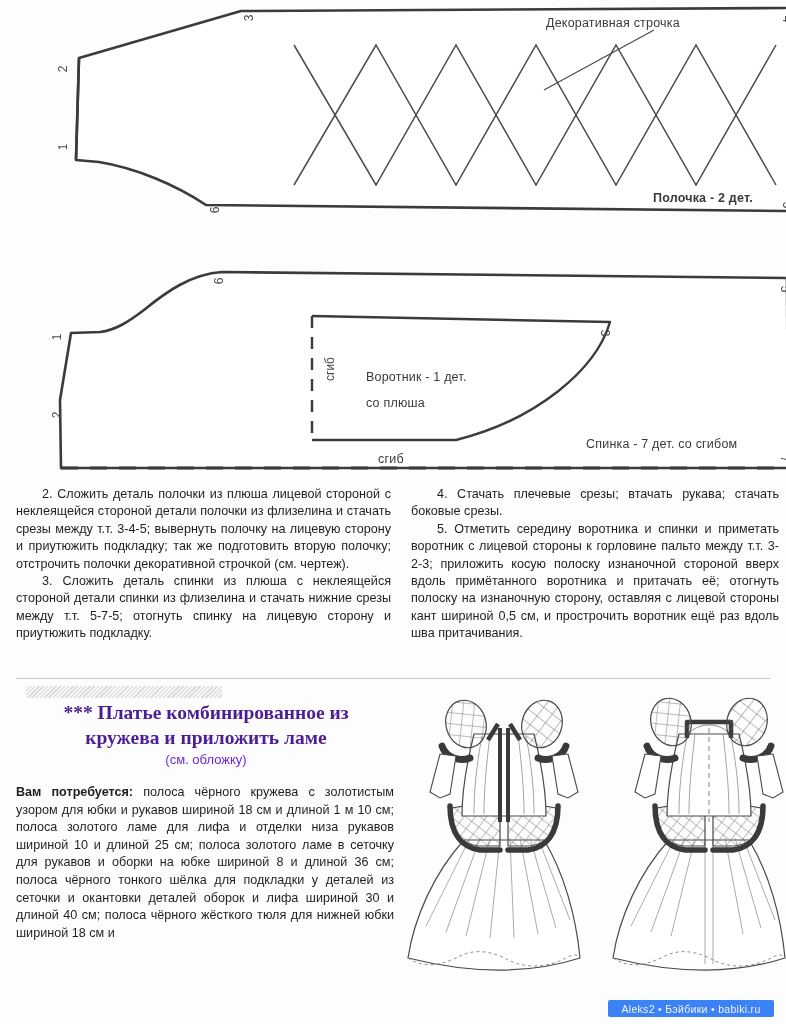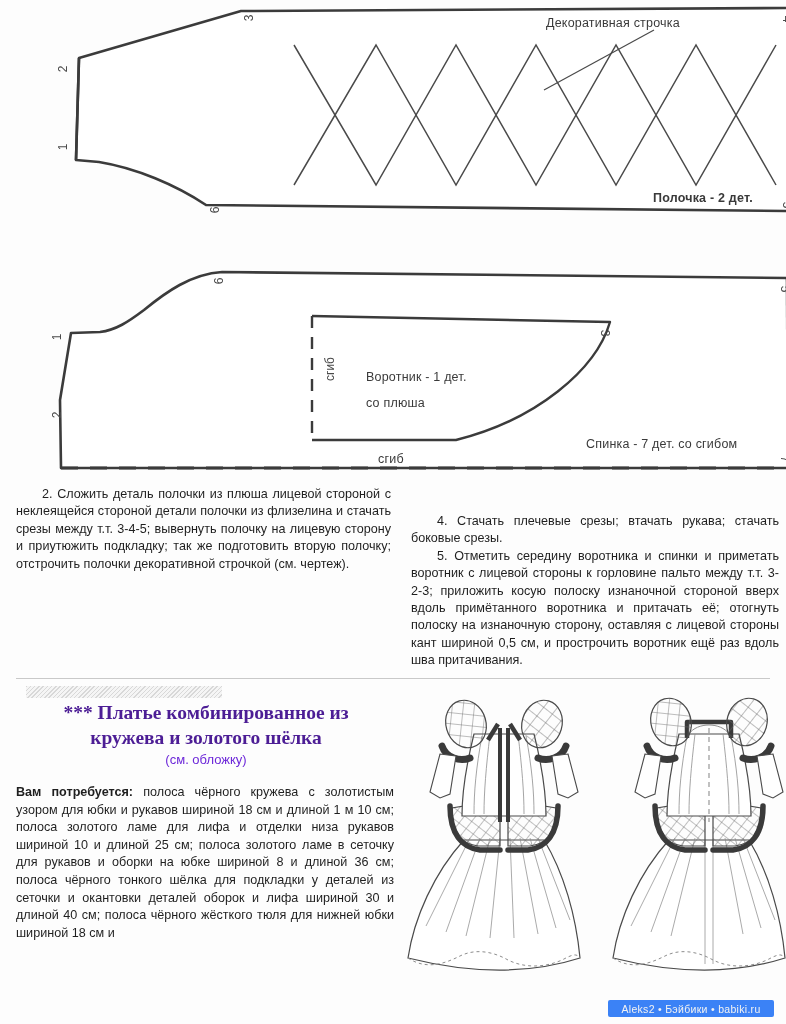--- a/index.html
+++ b/index.html
@@ -40,21 +40,21 @@
   }
   .col{
     position:absolute;top:0;
     font-size:12.6px;
     line-height:17.4px;
     text-align:justify;
     color:#1f1f1f;
   }
   .col p{margin:0;text-indent:26px;}
   .col-left{left:16px;width:375px;}
-  .col-right{left:411px;width:368px;margin-top:27px;}
+  .col-right{left:411px;width:368px;}
 
   
   .rule{
     position:absolute;left:16px;top:678px;width:754px;height:1px;
     background:#c9c9c9;
   }
 
   
   .lower{position:absolute;left:0;top:684px;width:786px;height:340px;}
 
@@ -142,36 +142,37 @@
     <div class="num" style="left:38px;top:408px;">2</div>
     <div class="num" style="left:200px;top:274px;">6</div>
     <div class="num r" style="left:766px;top:282px;">5</div>
     <div class="num r" style="left:766px;top:452px;">7</div>
     <div class="num r" style="left:586px;top:326px;">3</div>
   </div>
 
   <div class="instructions">
     <div class="col col-left">
       <p>2. Сложить деталь полочки из плюша лицевой стороной с неклеящейся стороной детали полочки из флизелина и стачать срезы между т.т. 3-4-5; вывернуть полочку на лицевую сторону и приутюжить подкладку; так же подготовить вторую полочку; отстрочить полочки декоративной строчкой (см. чертеж).</p>
+      <p>3. Сложить деталь спинки из плюша с неклеящейся стороной детали спинки из флизелина и стачать нижние срезы между т.т. 5-7-5; отогнуть спинку на лицевую сторону и приутюжить подкладку.</p>
     </div>
     <div class="col col-right">
       <p>4. Стачать плечевые срезы; втачать рукава; стачать боковые срезы.</p>
       <p>5. Отметить середину воротника и спинки и приметать воротник с лицевой стороны к горловине пальто между т.т. 3-2-3; приложить косую полоску изнаночной стороной вверх вдоль примётанного воротника и притачать её; отогнуть полоску на изнаночную сторону, оставляя с лицевой стороны кант шириной 0,5 см, и прострочить воротник ещё раз вдоль шва притачивания.</p>
     </div>
   </div>
 
   <div class="rule"></div>
 
   <div class="lower">
 
     <div class="deco-band"></div>
 
     <div class="headblock">
       <div class="title1">*** Платье комбинированное из</div>
-      <div class="title2">кружева и золотого шёлка</div>
+      <div class="title2">кружева и приложить ламе</div>
       <div class="subtitle">(см. обложку)</div>
     </div>
 
     <div class="needblock">
       <span class="lead"><b>Вам потребуется:</b></span>
       <span>полоса чёрного кружева с золотистым узором для юбки и рукавов шириной 18 см и длиной 1 м 10 см; полоса золотого ламе для лифа и отделки низа рукавов шириной 10 и длиной 25 см; полоса золотого ламе в сеточку для рукавов и оборки на юбке шириной 8 и длиной 36 см; полоса чёрного тонкого шёлка для подкладки у деталей из сеточки и окантовки деталей оборок и лифа шириной 30 и длиной 40 см; полоса чёрного жёсткого тюля для нижней юбки шириной 18 см и</span>
     </div>
 
     <div class="dresses">
       <svg width="382" height="300" viewBox="0 0 382 300">

